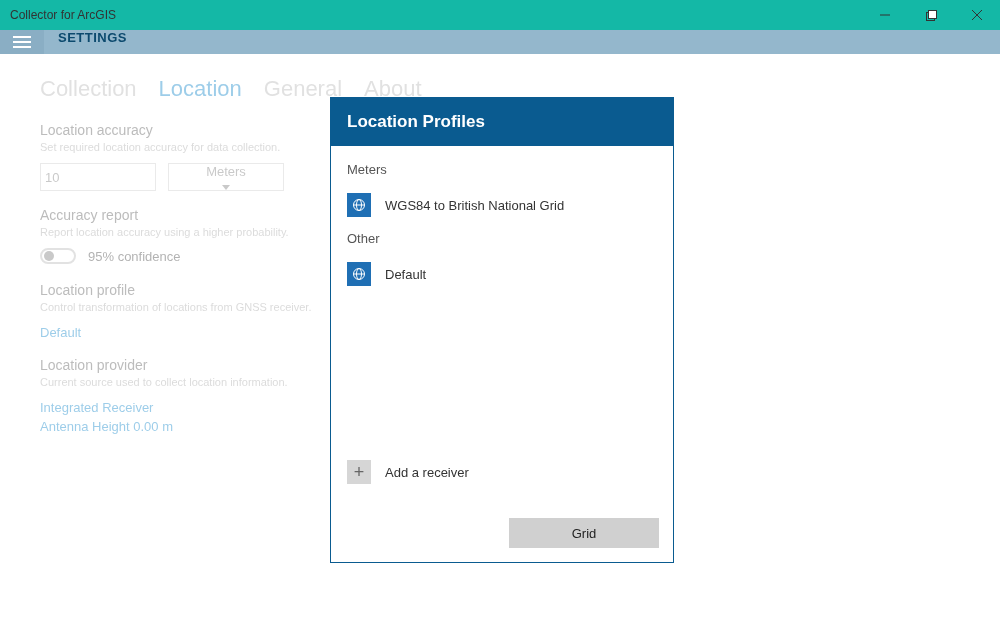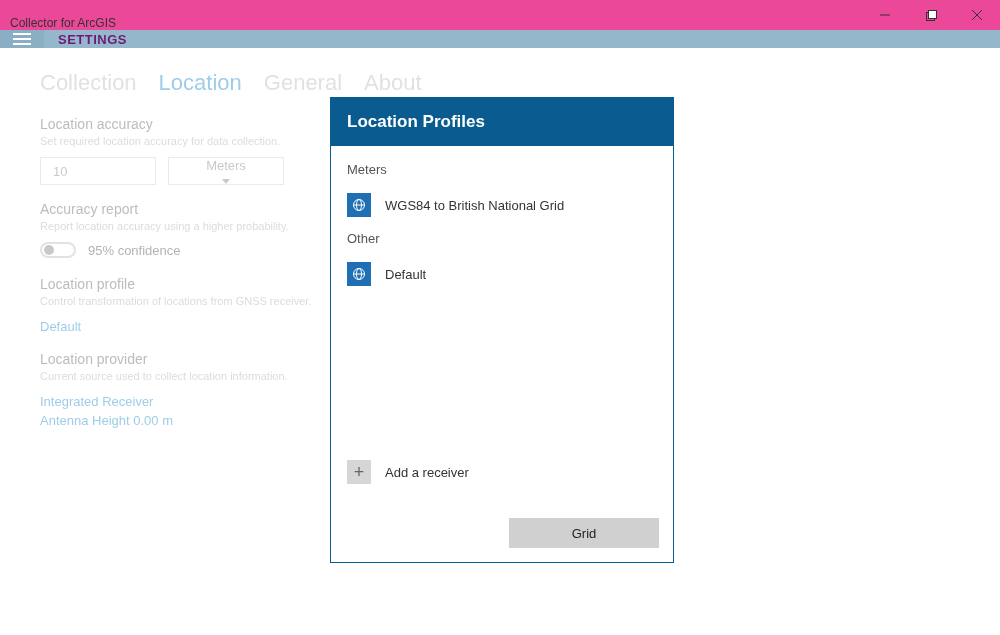--- a/index.html
+++ b/index.html
@@ -2,45 +2,45 @@
 <html><head>
 <meta charset="utf-8">
 <style>
   * { box-sizing: border-box; margin: 0; padding: 0; font-family: "Segoe UI", Arial, sans-serif; }
   html, body { width: 1000px; height: 635px; background: #fff; overflow: hidden; }
 
   
   .titlebar {
     height: 30px;
     display: flex;
-    align-items: flex-end;
+    align-items: center;
     padding-left: 10px;
     font-size: 12px;
     color: #333;
-    background: #ec4899;
+    background: #14b8a6;
   }
   .titlebar .spacer { flex: 1; }
   .win-controls { display: flex; height: 100%; }
   .win-btn {
     width: 46px;
     display: flex;
     align-items: center;
     justify-content: center;
     color: #444;
     font-size: 14px;
   }
   .win-btn svg { stroke: #333; }
 
   
   .app-header {
-    height: 18px;
+    height: 24px;
     background: #94b7cc;
     display: flex;
-    align-items: center;
-    color: #701a75;
+    align-items: flex-start;
+    color: #0c4a6e;
   }
   .hamburger {
     width: 44px;
     height: 100%;
     background: #8aaec4;
     display: flex;
     align-items: center;
     justify-content: center;
   }
   .hamburger .bars {
@@ -79,21 +79,21 @@
     font-size: 11px;
     color: #b0b0b0;
     margin-top: 3px;
     margin-bottom: 10px;
   }
 
   .row-inputs { display: flex; gap: 12px; margin-bottom: 16px; }
   .text-input {
     width: 116px; height: 28px;
     border: 1px solid #d0d0d0;
-    padding: 0 12px;
+    padding: 0 4px;
     font-size: 13px;
     color: #888;
     background: #fff;
   }
   .select-box {
     width: 116px; height: 28px;
     border: 1px solid #d0d0d0;
     display:flex; align-items:center; justify-content:space-between;
     padding: 0 8px; font-size:13px; color:#888; background:#fff;flex-direction:column;
   }

